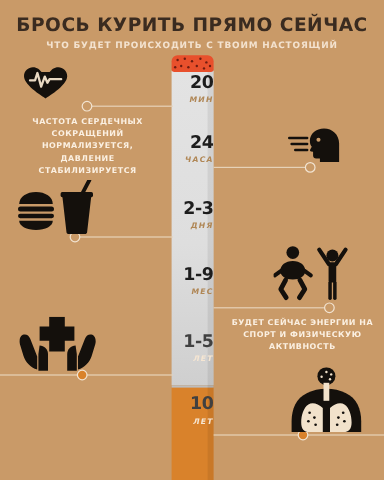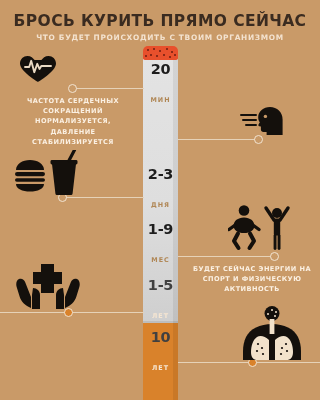--- a/index.html
+++ b/index.html
@@ -42,23 +42,23 @@
   .cig-filter-line{
     position:absolute;left:0;top:275px;width:35px;height:2px;
     background:#bdbdbd;
   }
   .cig-shadow{
     position:absolute;left:30px;top:13px;width:5px;height:341px;
     background:rgba(0,0,0,.07);
   }
 
   
-  .ms{position:absolute;left:143px;width:35px;text-align:center;}
+  .ms{position:absolute;left:143px;width:35px;text-align:right;}
   .ms .num{font-size:14.5px;font-weight:700;color:#1d1d1d;line-height:1;letter-spacing:-.3px;}
-  .ms .unit{font-size:6.4px;font-weight:700;letter-spacing:1px;margin-top:19px;color:#b08756;}
+  .ms .unit{font-size:6.4px;font-weight:700;letter-spacing:1px;margin-top:2px;color:#b08756;font-style:italic;}
   .ms.on-filter .num{color:#404040;}
   .ms.on-filter .unit{color:#f6e6d2;}
 
   
   .conn{position:absolute;height:1.3px;background:#e6d2b8;}
   .node{
     position:absolute;width:9px;height:9px;border-radius:50%;
     background:#c99a68;border:1.7px solid #f2e4d2;box-sizing:border-box;
   }
   .node.dark{background:#d9822b;}
@@ -72,21 +72,21 @@
   
   .icon{position:absolute;}
   .icon svg{display:block;}
 </style>
 </head>
 <body>
 
 <div id="stage">
 
   <div class="hdr-title">БРОСЬ КУРИТЬ ПРЯМО СЕЙЧАС</div>
-  <div class="hdr-sub">ЧТО БУДЕТ ПРОИСХОДИТЬ С ТВОИМ ОРГАНИЗМОМ</div>
+  <div class="hdr-sub">ЧТО БУДЕТ ПРОИСХОДИТЬ С ТВОИМ НАСТОЯЩИЙ</div>
 
   <div class="cig">
     <div class="cig-body"></div>
     <div class="cig-filter"></div>
     <div class="cig-filter-line"></div>
     <div class="cig-shadow"></div>
     <div class="cig-ember">
       <span class="dot" style="left:4px;top:3px"></span>
       <span class="dot" style="left:10px;top:2px"></span>
       <span class="dot" style="left:16px;top:4px"></span>
@@ -108,20 +108,24 @@
   <div class="conn" style="left:72px;top:88px;width:72px"></div>
   <div class="node" style="left:68px;top:84px"></div>
   <div class="icon" style="left:18px;top:55px">
     <svg width="40" height="28" viewBox="0 0 40 28">
       <path d="M20 27C20 27 2 16.5 2 8.6 2 3.9 5.6 1 9.4 1c3.6 0 5.8 2.2 7.2 4.1h6.8C24.8 3.2 27 1 30.6 1 34.4 1 38 3.9 38 8.6 38 16.5 20 27 20 27z" fill="#14100c"></path>
       <path d="M7 12h4.2l2-6.2 3.1 11.4 3-8.4 2.2 5.2 1.8-3H33" stroke="#e9d9c3" stroke-width="1.9" fill="none" stroke-linejoin="round" stroke-linecap="round"></path>
     </svg>
   </div>
   <div class="cap l" style="left:12px;top:96px;width:122px">ЧАСТОТА СЕРДЕЧНЫХ СОКРАЩЕНИЙ НОРМАЛИЗУЕТСЯ, ДАВЛЕНИЕ СТАБИЛИЗИРУЕТСЯ</div>
 
+  <div class="ms" style="top:112px">
+    <div class="num">24</div>
+    <div class="unit">ЧАСА</div>
+  </div>
   <div class="conn" style="left:178px;top:139px;width:80px"></div>
   <div class="node" style="left:254px;top:135px"></div>
   <div class="icon" style="left:240px;top:106px">
     <svg width="58" height="30" viewBox="0 0 58 30">
       <path d="M30 1c-6.6 0-11.8 4.4-11.8 10.2 0 2.3.5 3.6 1.6 5.1l-1.3 2.3c-.4.7 0 1.5.8 1.6l1.6.3v3.1c0 1.4 1.1 2.5 2.5 2.5h3.2v3h16V13.4C42.6 6.2 37 1 30 1z" fill="#14100c"></path>
       <circle cx="25.4" cy="10.4" r="1.7" fill="#c99a68"></circle>
       <rect x="0" y="8" width="17" height="2.1" rx="1" fill="#14100c"></rect>
       <rect x="2" y="13" width="15" height="2.1" rx="1" fill="#14100c"></rect>
       <rect x="5" y="18" width="12" height="2.1" rx="1" fill="#14100c"></rect>
     </svg>

